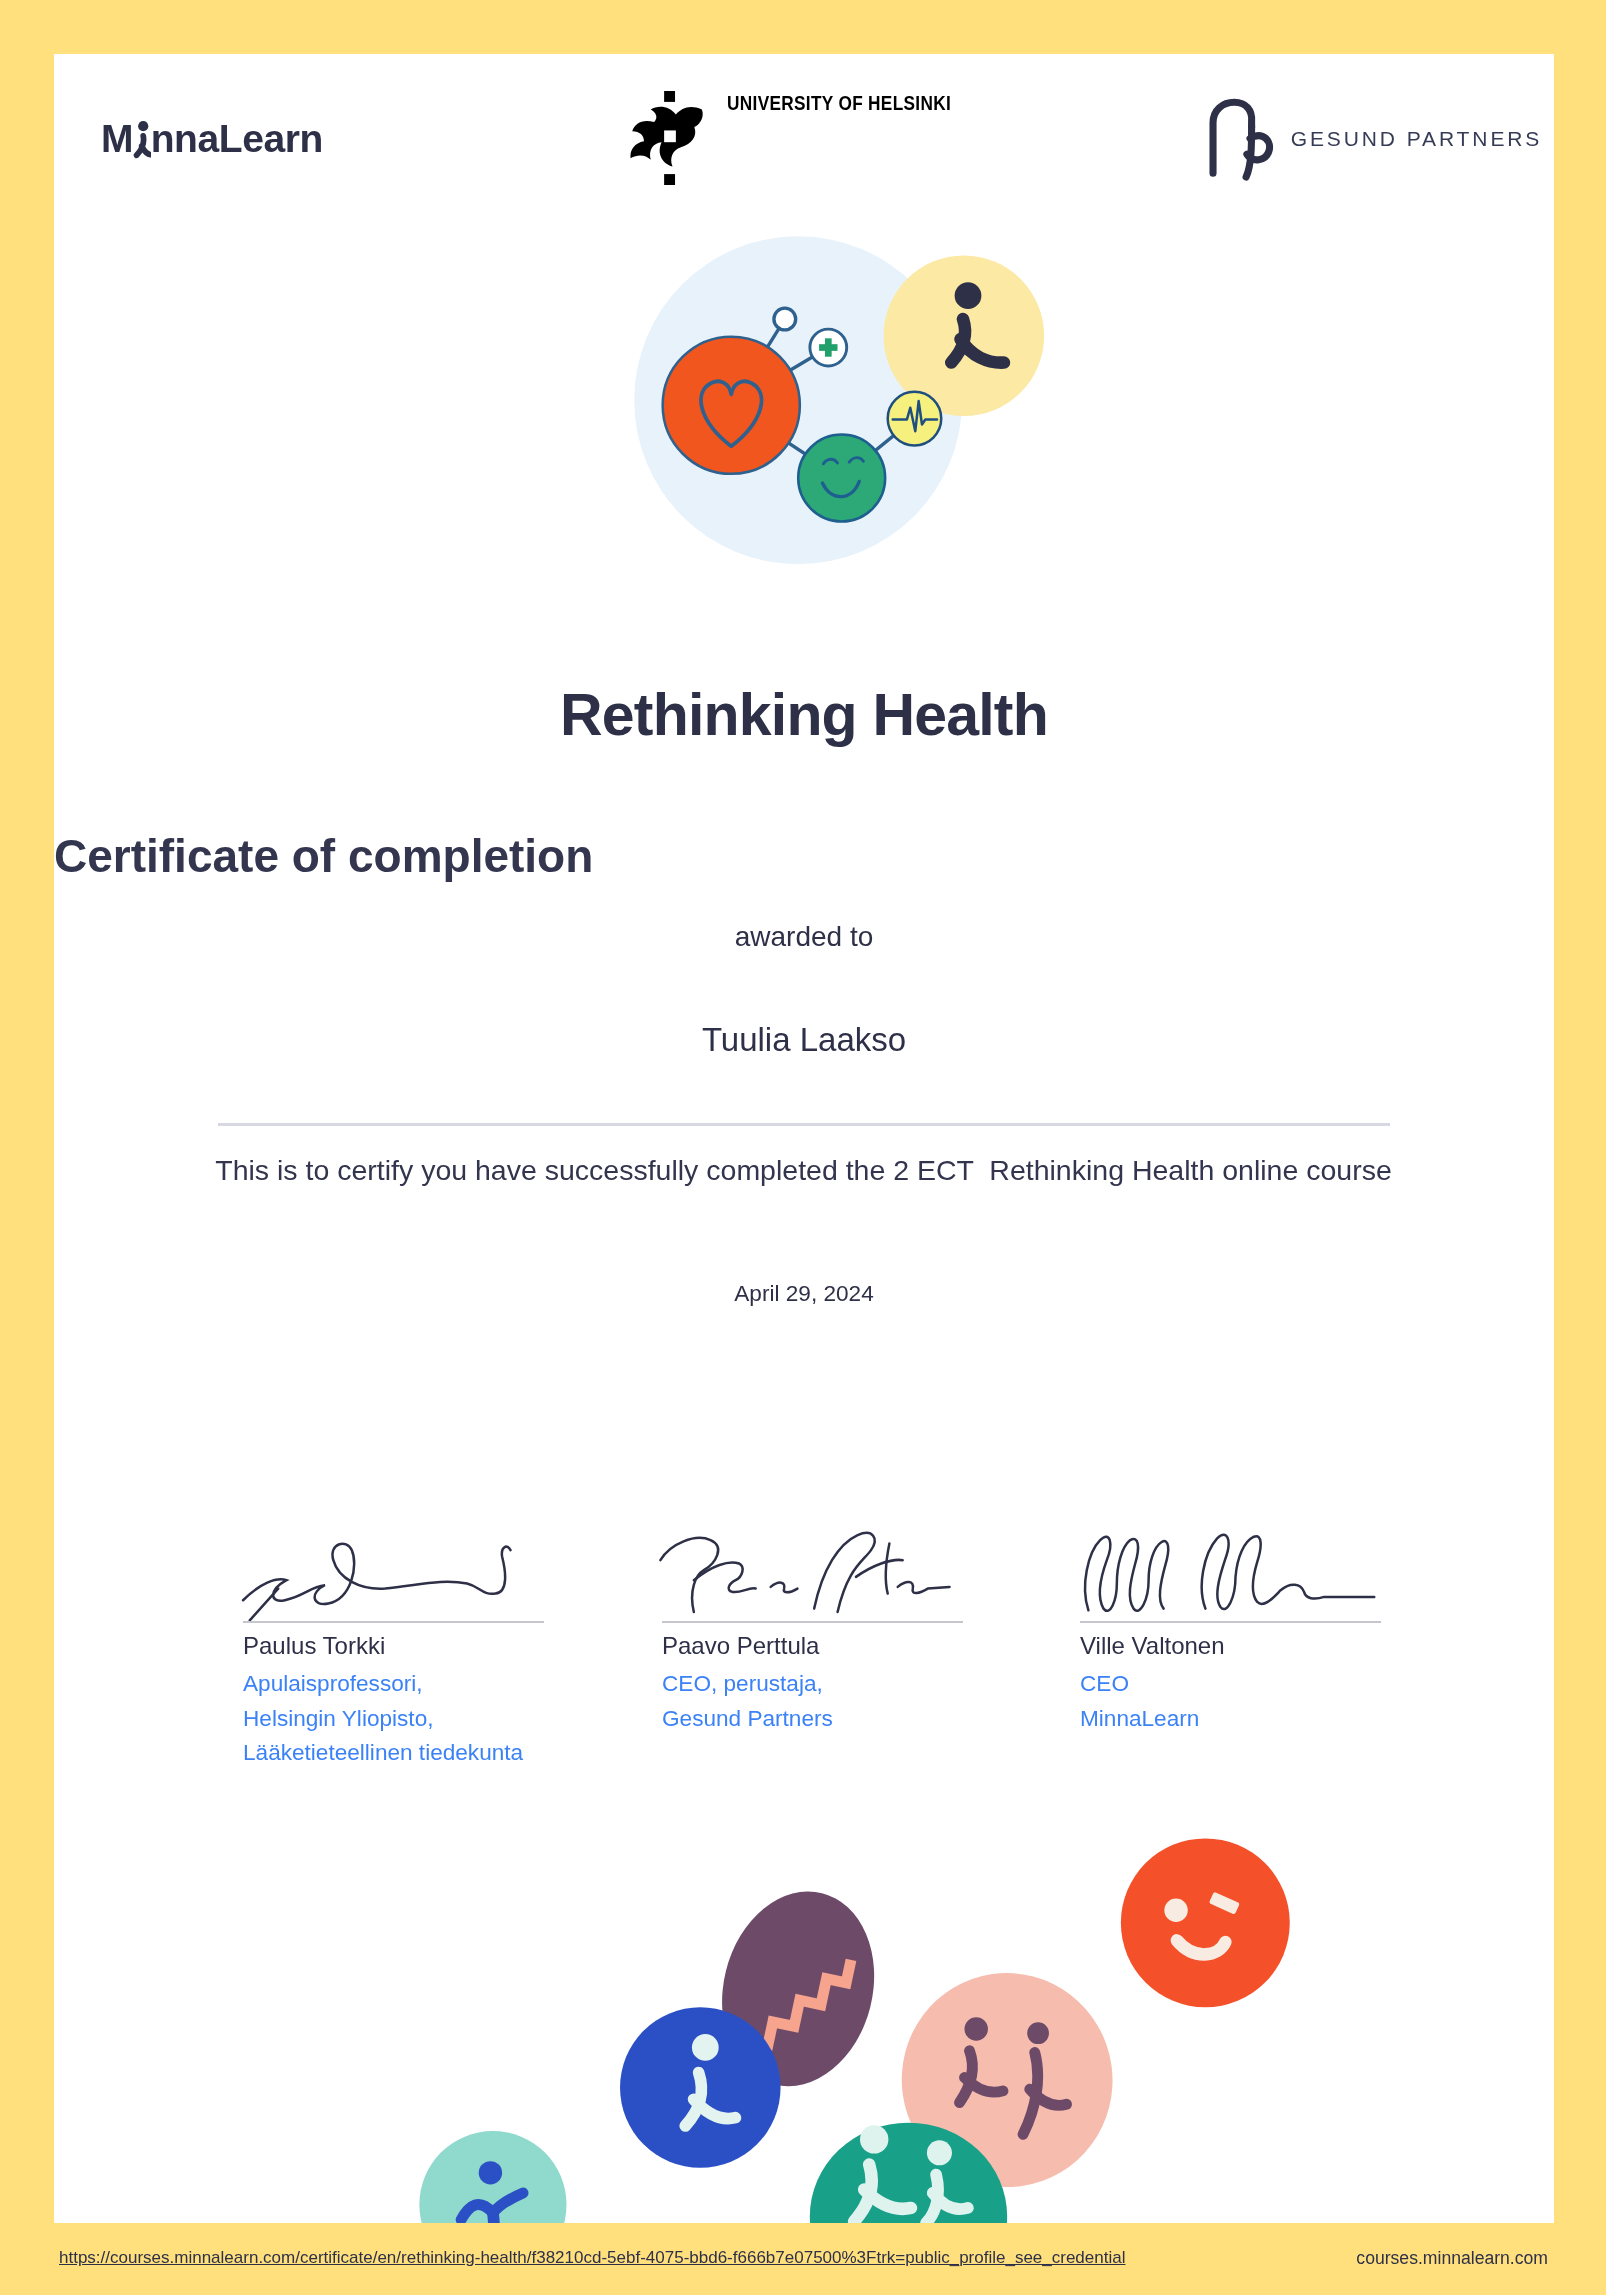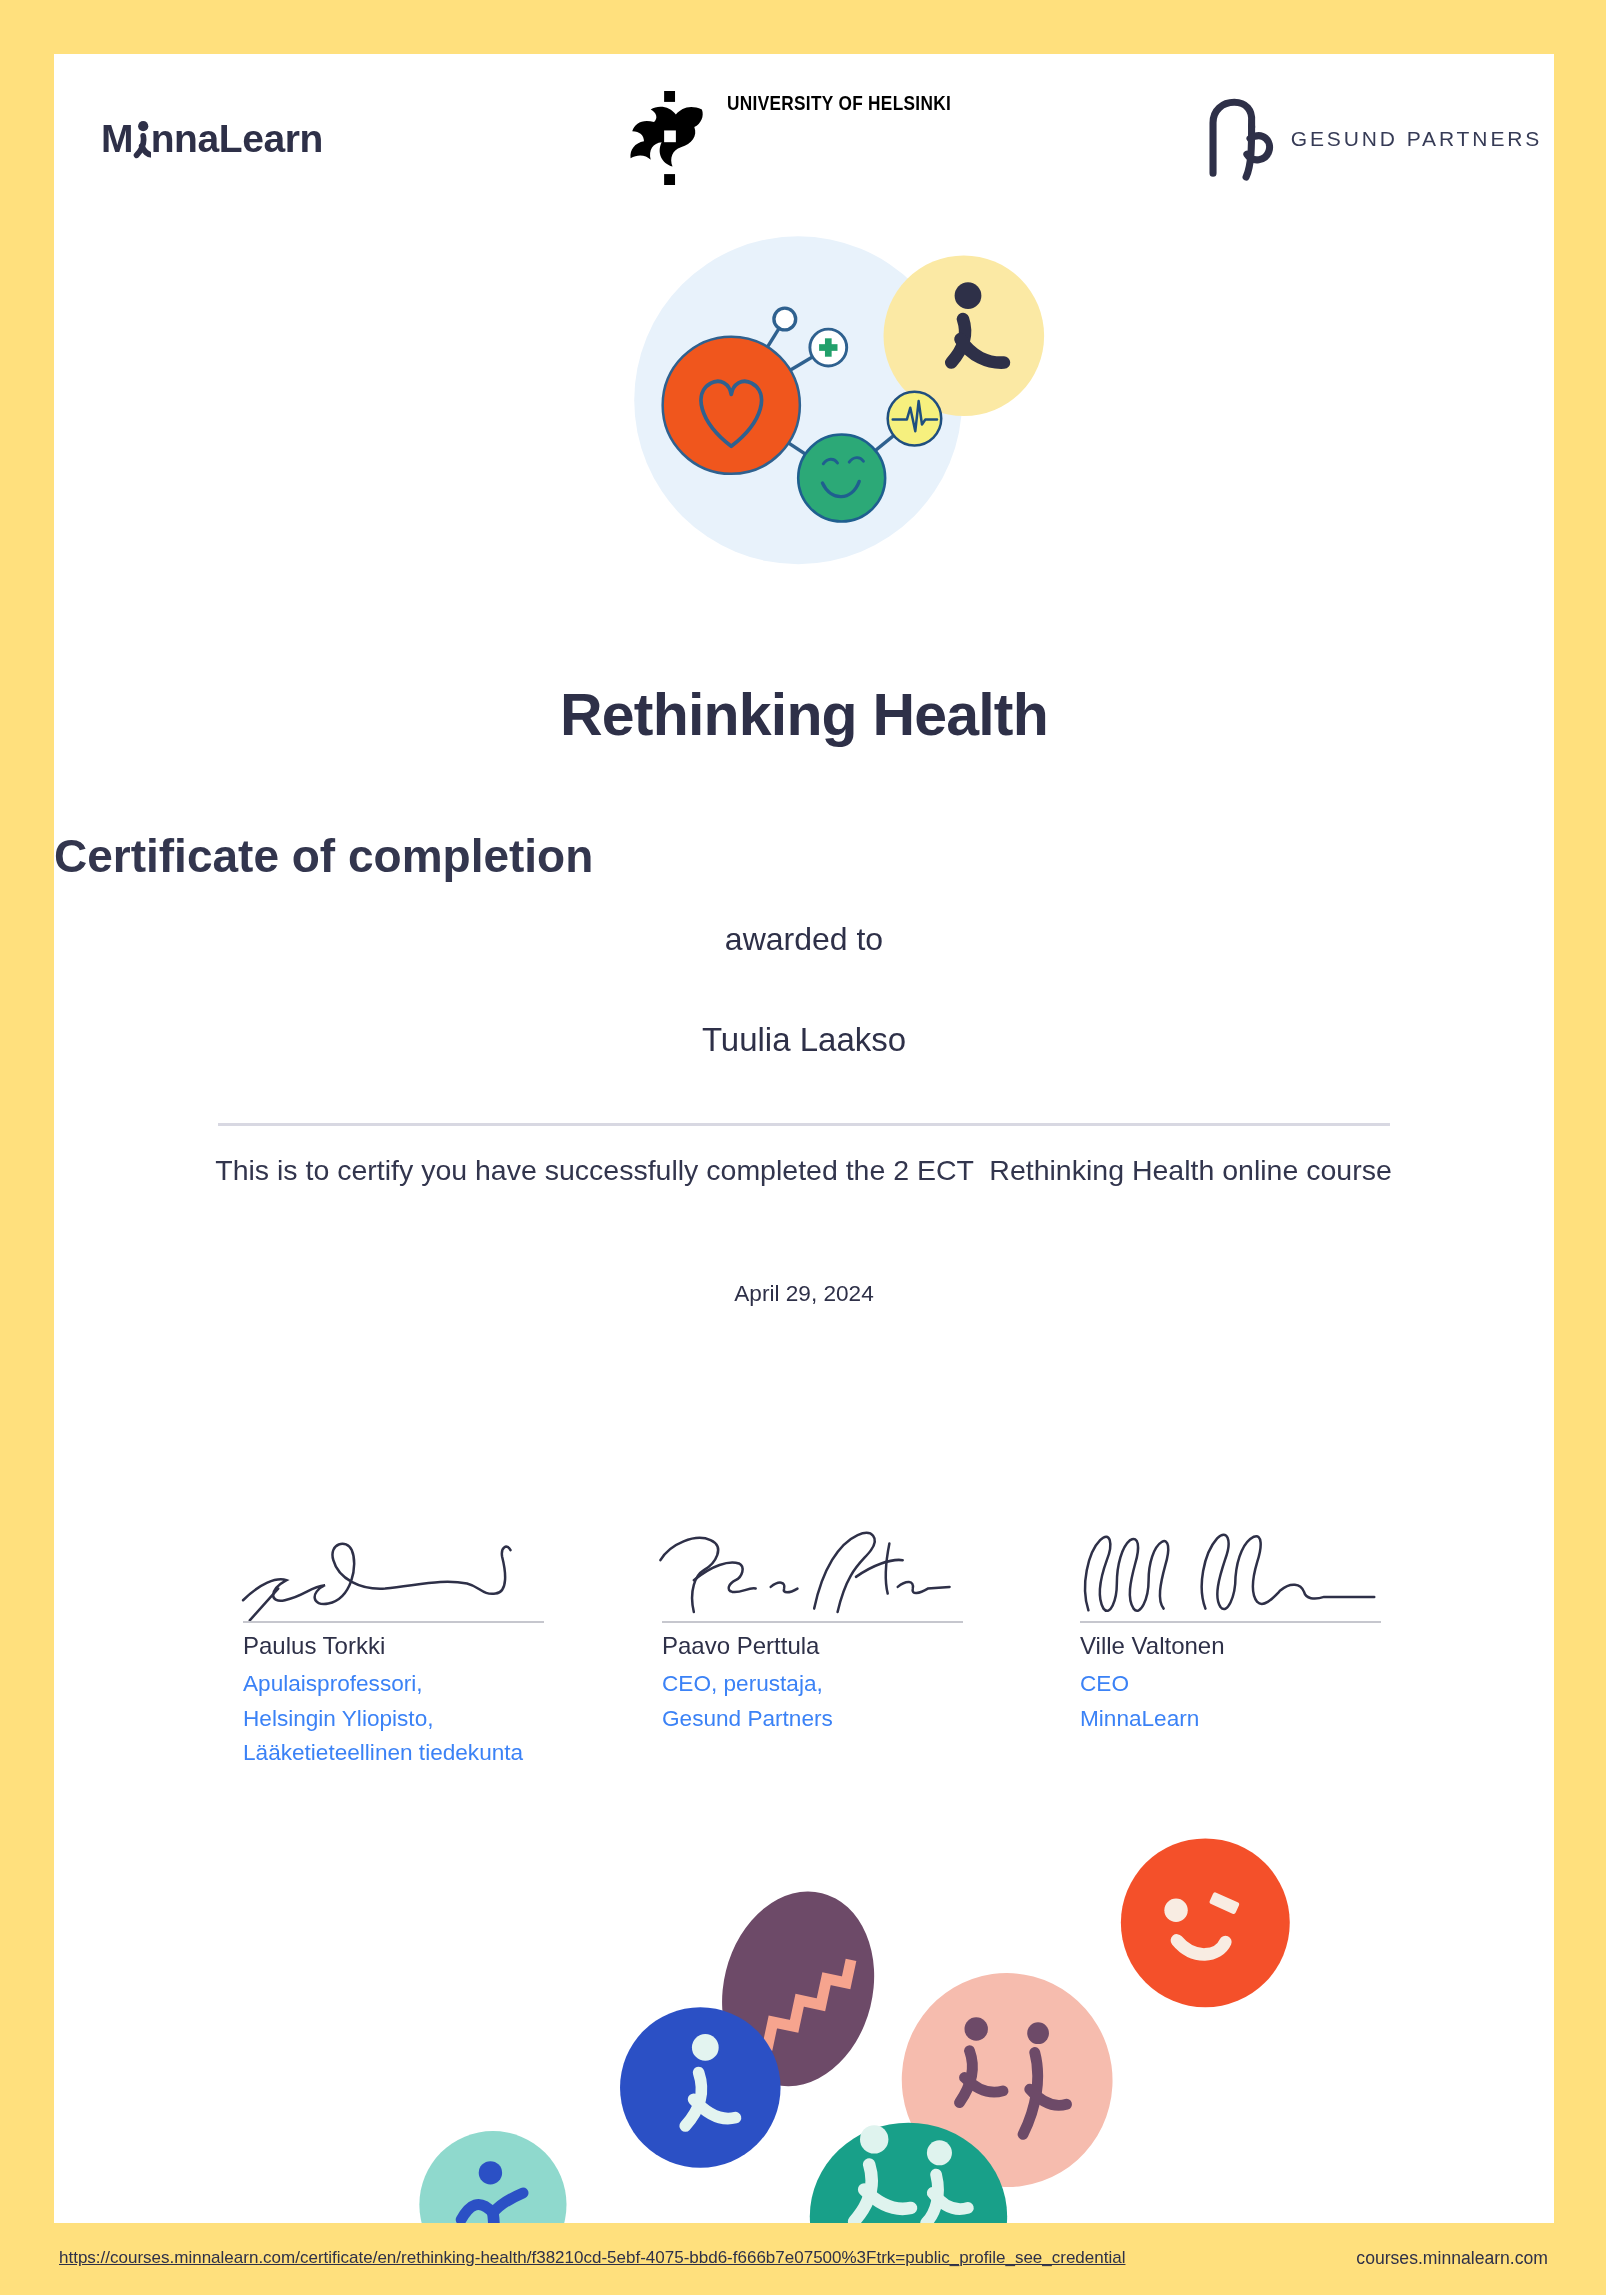--- a/index.html
+++ b/index.html
@@ -40,21 +40,21 @@
   .course-title{
     position:absolute;left:0;top:596px;width:100%;text-align:center;
     font-size:59px;font-weight:bold;letter-spacing:-0.8px;color:#2E3048;margin-top:31px;
   }
   .cert-subtitle{
     position:absolute;left:0;top:750px;width:100%;text-align:left;
     font-size:46px;font-weight:700;color:#33364E;margin-top:25px;
   }
   .awarded{
     position:absolute;left:0;top:867px;width:100%;text-align:center;
-    font-size:32px;color:#2E3048;
+    font-size:28px;color:#2E3048;
   }
   .recipient{
     position:absolute;left:0;top:967px;width:100%;text-align:center;
     font-size:33px;color:#2E3048;
   }
   .name-divider{
     position:absolute;left:164px;top:1069px;width:1172px;height:2.5px;background:#D8D8E2;
   }
   .body-text{
     position:absolute;left:122px;top:1095px;width:1255px;text-align:center;

